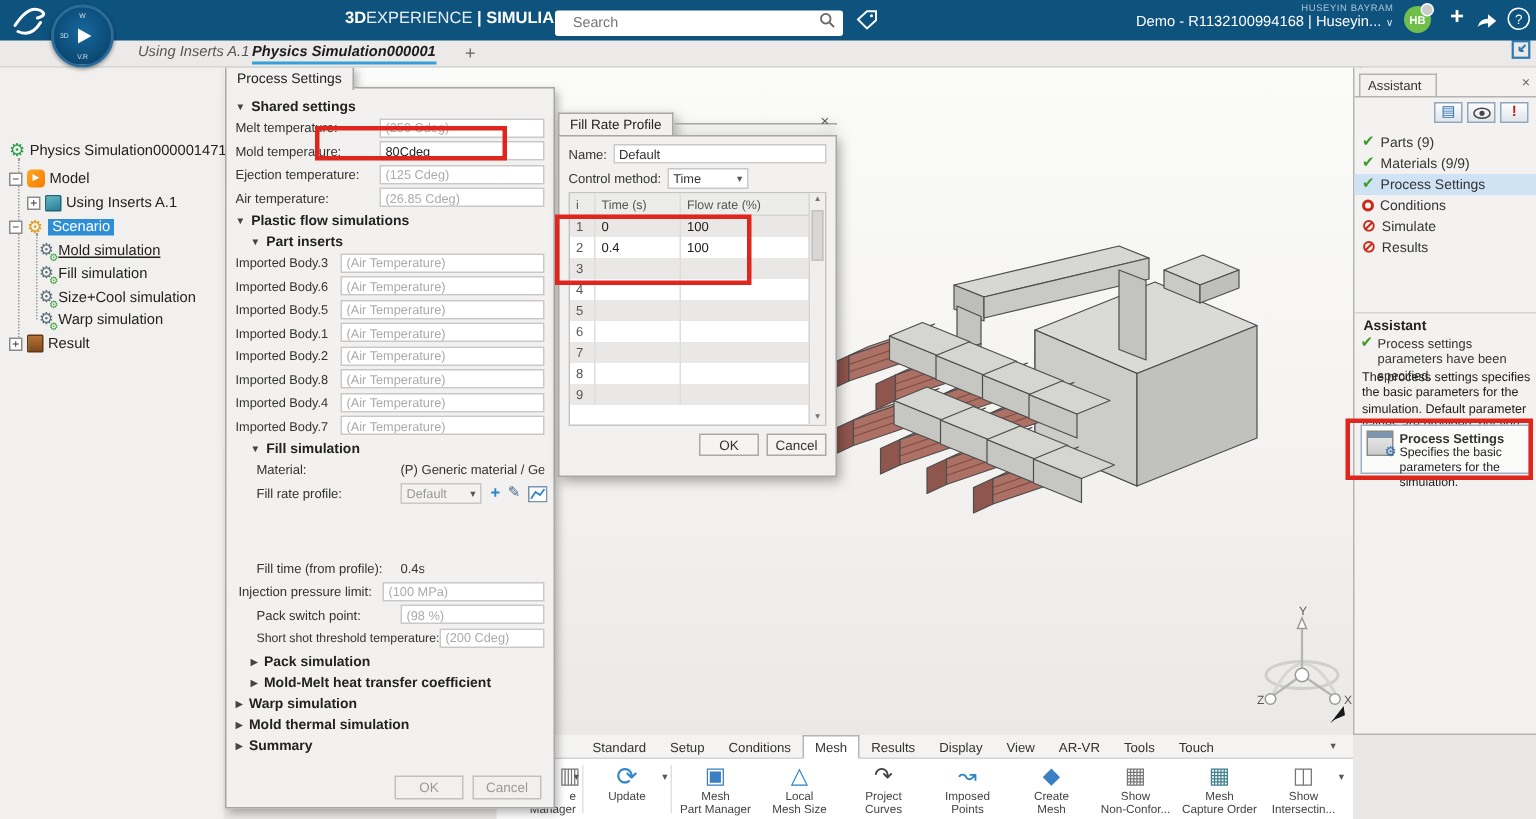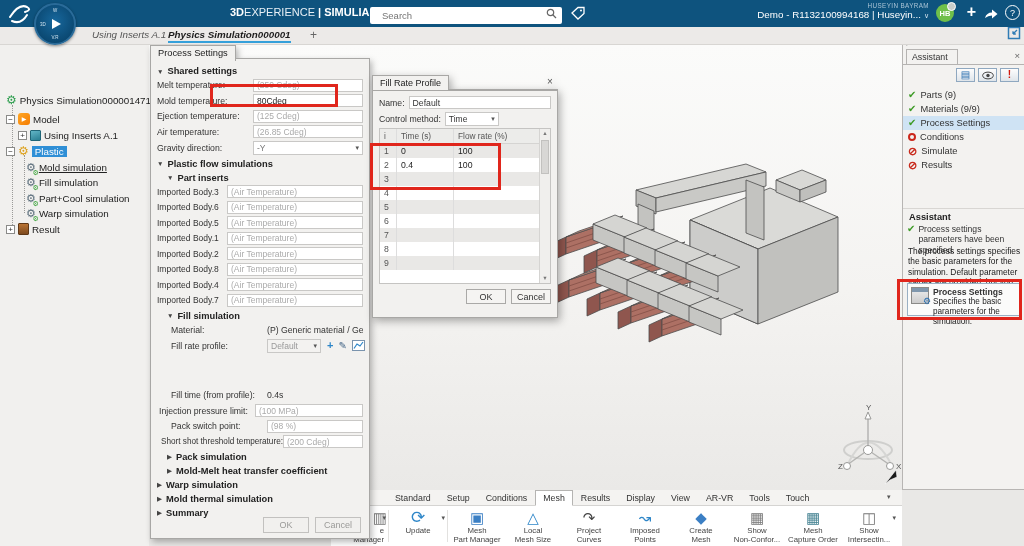--- a/index.html
+++ b/index.html
@@ -87,21 +87,21 @@
   .pval{font-size:8.7px;color:#333;white-space:nowrap;overflow:hidden;}
   .ficons{display:flex;align-items:center;gap:5px;margin-left:6px;}
   .ficons .fplus{color:#2e86c8;font-weight:bold;font-size:11px;line-height:1;}
   .ficons .fpen{color:#4a6a8a;font-size:10px;line-height:1;}
   .ps-btns{position:absolute;right:8px;bottom:5px;display:flex;gap:6px;}
   .btn{width:46px;height:16px;border:1px solid #c2c1bf;background:#f1f0ee;color:#9a9a98;font-size:9px;
     display:flex;align-items:center;justify-content:center;font-family:"Liberation Sans",sans-serif;}
   .btn.en{color:#333;border-color:#aaa9a7;background:#f5f4f2;}
   
   .frp{position:absolute;left:372px;top:75px;width:186px;height:243px;z-index:25;filter:drop-shadow(2px 3px 4px rgba(0,0,0,.32));}
-  .frp-head{height:15px;display:flex;align-items:flex-end;position:relative;}
+  .frp-head{height:15px;display:flex;align-items:center;position:relative;}
   .frp-head .pal-tab{height:15px;font-size:9px;}
   .frp-head .hx{position:absolute;right:2px;top:1px;font-size:10px;color:#555;width:12px;text-align:center;}
   .frp-head .hbar{flex:1;background:#e4e3e1;border:1px solid #a8a7a5;border-bottom:none;border-left:none;}
   .frp-body{position:absolute;left:0;top:15px;right:0;bottom:0;background:#f2f1ef;border:1px solid #a8a7a5;padding:5px 6px;}
   .frow{display:flex;align-items:center;margin-bottom:3px;height:13px;}
   .flabel{font-size:8.7px;color:#333;flex:none;margin-right:4px;}
   .finput{flex:1;min-width:0;height:13px;border:1px solid #c9c8c6;background:#fff;font-size:8.7px;color:#333;padding:0 3px;font-family:"Liberation Sans",sans-serif;}
   .ftable{position:relative;margin-top:3px;height:156px;background:#fff;border:1px solid #c5c4c2;font-size:8.7px;}
   .fhead{display:flex;height:15px;background:#ececea;border-bottom:1px solid #d5d4d2;color:#555;font-size:8.3px;}
   .fc{padding:2px 0 0 4px;border-right:1px solid #ddd;overflow:hidden;white-space:nowrap;}
@@ -351,33 +351,33 @@
     <span>Model</span>
   </div>
   <div class="trow" style="left:18px;top:83px;">
     <span class="exp">+</span>
     <span class="cic"></span>
     <span>Using Inserts A.1</span>
   </div>
   <div class="trow" style="left:6px;top:99px;">
     <span class="exp">−</span>
     <span class="gic scen">⚙</span>
-    <span class="sel">Plastic</span>
+    <span class="sel">Scenario</span>
   </div>
   <div class="trow" style="left:26px;top:115px;">
     <span class="sic"><i>⚙</i><i class="mini">⚙</i></span>
     <span class="ulab">Mold simulation</span>
   </div>
   <div class="trow" style="left:26px;top:130px;">
     <span class="sic"><i>⚙</i><i class="mini">⚙</i></span>
     <span>Fill simulation</span>
   </div>
   <div class="trow" style="left:26px;top:146px;">
     <span class="sic"><i>⚙</i><i class="mini">⚙</i></span>
-    <span>Part+Cool simulation</span>
+    <span>Size+Cool simulation</span>
   </div>
   <div class="trow" style="left:26px;top:161px;">
     <span class="sic"><i>⚙</i><i class="mini">⚙</i></span>
     <span>Warp simulation</span>
   </div>
   <div class="trow" style="left:6px;top:177px;">
     <span class="exp">+</span>
     <span class="ric"></span>
     <span>Result</span>
   </div>
@@ -399,27 +399,20 @@
         <input class="pinput" style="color: rgb(34, 34, 34);" value="80Cdeg">
       </div>
     <div class="prow">
         <span class="plabel">Ejection temperature:</span>
         <input class="pinput" placeholder="(125 Cdeg)" style="">
       </div>
     <div class="prow">
         <span class="plabel">Air temperature:</span>
         <input class="pinput" placeholder="(26.85 Cdeg)" style="">
       </div>
-    <div class="prow">
-        <span class="plabel">Gravity direction:</span>
-      <span class="psel">
-          <span>-Y</span>
-          <span class="ar">▾</span>
-        </span>
-    </div>
     <div class="sect">
         <span class="mk">▼</span>
         <span>Plastic flow simulations</span>
       </div>
     <div class="sect ind1">
         <span class="mk">▼</span>
         <span>Part inserts</span>
       </div>
     <div class="prow ind2">
         <span class="plabel w2">Imported Body.3</span>
@@ -481,21 +474,21 @@
         <span class="pval">0.4s</span>
       </div>
     <div class="prow ind2" style="margin-left:2px;">
         <span class="plabel">Injection pressure limit:</span>
         <input class="pinput" placeholder="(100 MPa)" style="">
       </div>
     <div class="prow ind2" style="margin-left:14px;">
         <span class="plabel">Pack switch point:</span>
         <input class="pinput" placeholder="(98 %)" style="">
       </div>
-    <div class="prow ind2" style="margin-left:4px;align-items:center;">
+    <div class="prow ind2" style="margin-left:14px;align-items:center;">
         <span class="plabel w3">Short shot threshold temperature:</span>
         <input class="pinput" placeholder="(200 Cdeg)" style="">
       </div>
     <div class="sect ind1">
         <span class="mk">▶</span>
         <span>Pack simulation</span>
       </div>
     <div class="sect ind1">
         <span class="mk">▶</span>
         <span>Mold-Melt heat transfer coefficient</span>

